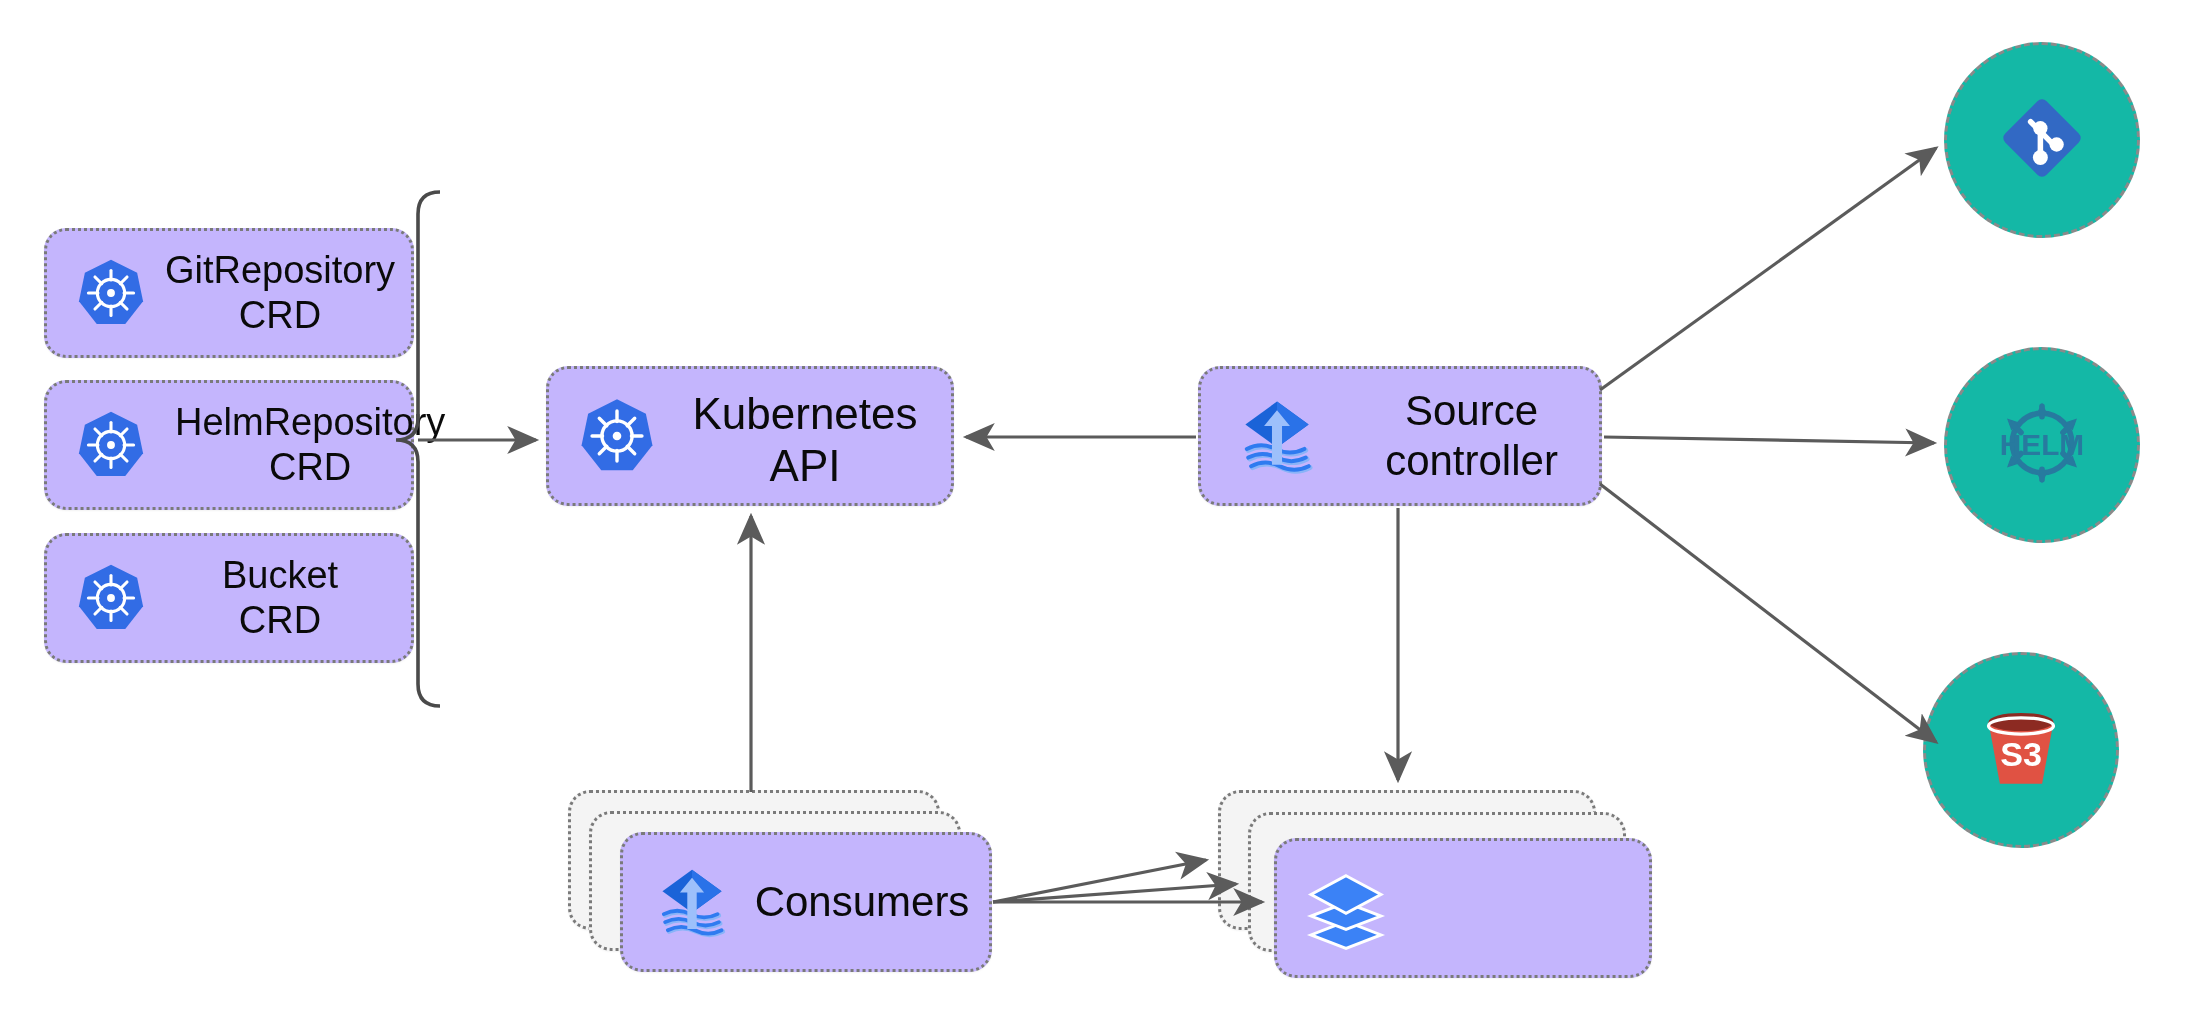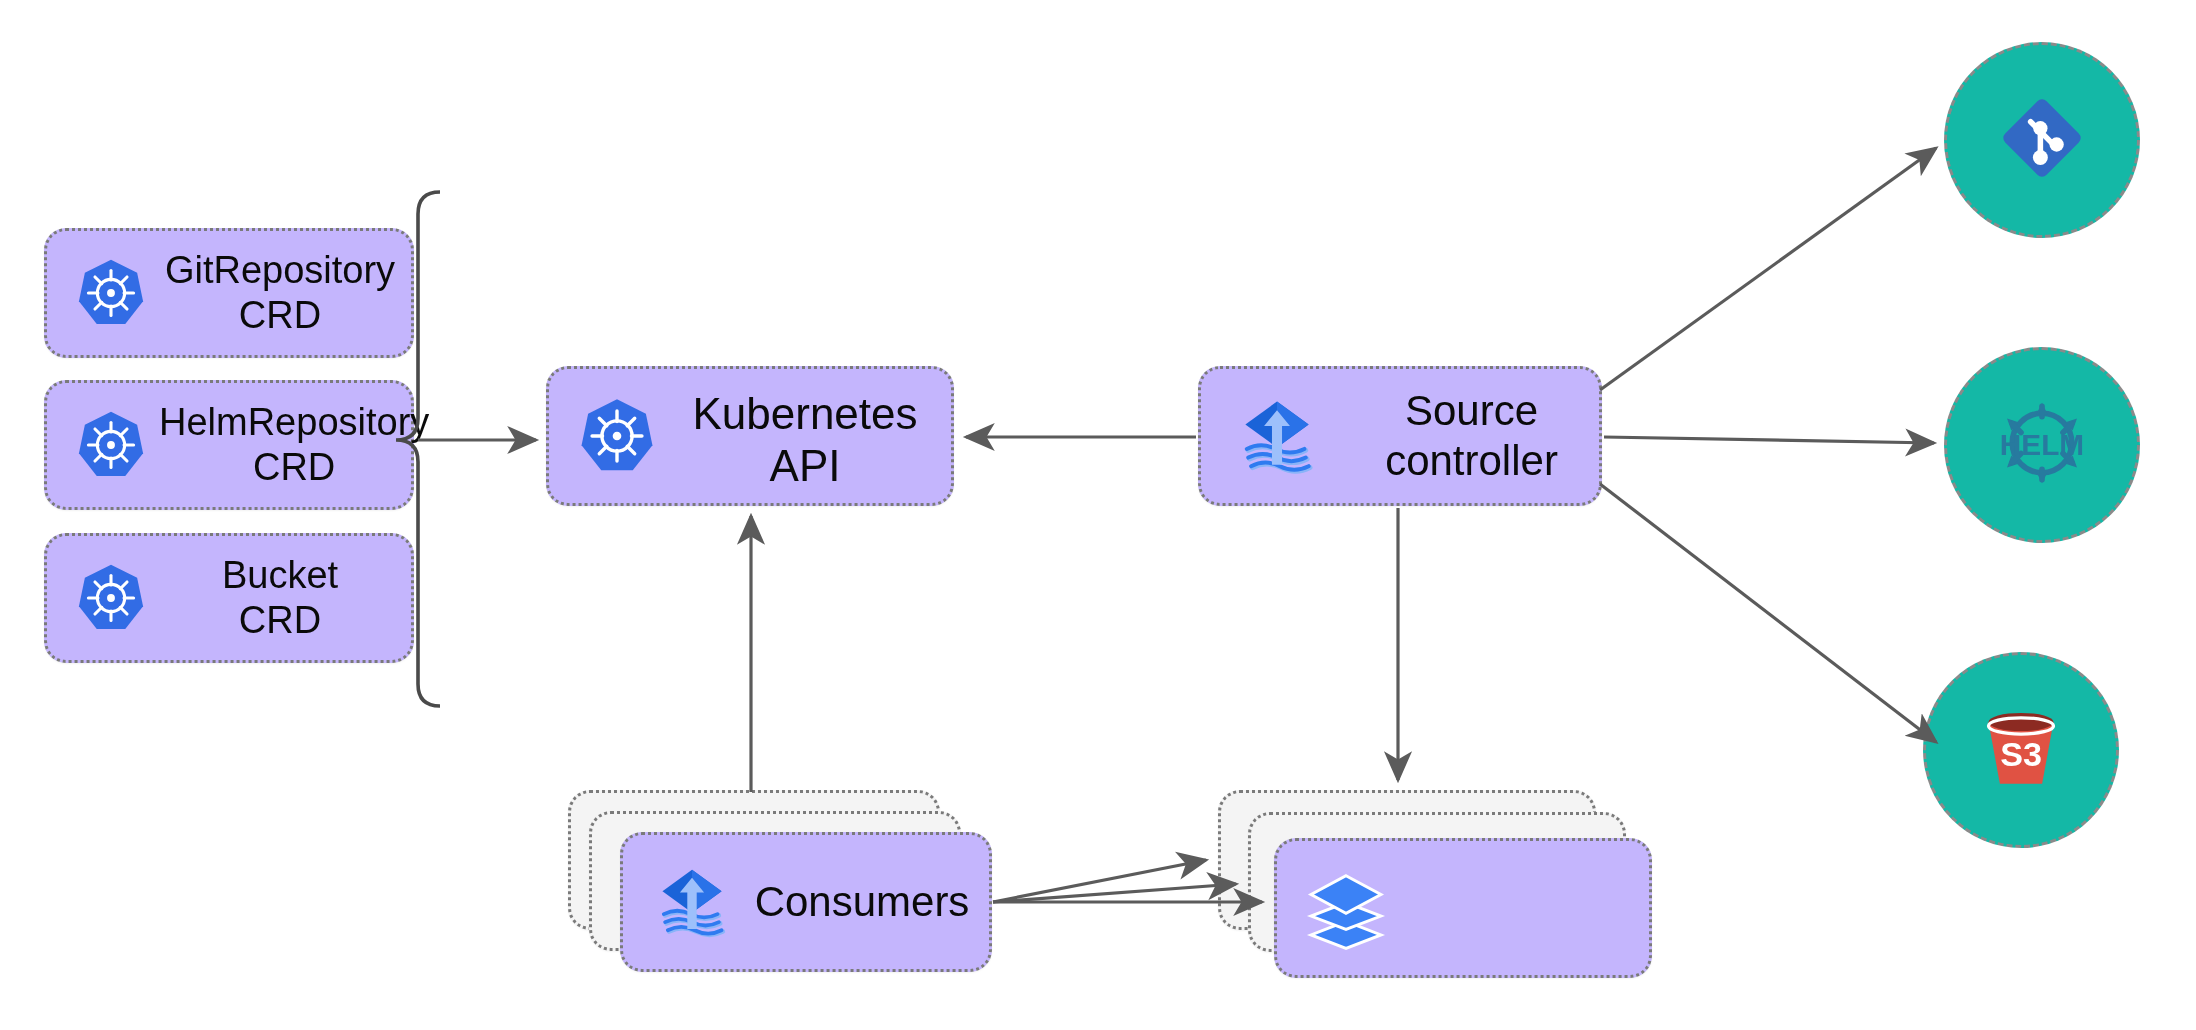--- a/index.html
+++ b/index.html
@@ -69,21 +69,21 @@
           <line x1="18.5" y1="18.5" x2="24.2" y2="24.2"></line>
           <line x1="39.8" y1="39.8" x2="45.5" y2="45.5"></line>
           <line x1="45.5" y1="18.5" x2="39.8" y2="24.2"></line>
           <line x1="24.2" y1="39.8" x2="18.5" y2="45.5"></line>
         </g>
       </svg>
     </span>
     <span class="nlabel"><span>GitRepository</span><br><span>CRD</span></span>
   </div>
 
-  <div class="node crd-box" style="left:44px;  top:380px;">
+  <div class="node crd-box" style="left:44px;  top:380px;gap:16px;">
     <span class="nicon">
       <svg width="76" height="76" viewBox="0 0 64 64">
         <polygon points="32,4 54,15 59,39 44,58 20,58 5,39 10,15" fill="#326ce5"></polygon>
         <g fill="none" stroke="#ffffff" stroke-width="2.6" stroke-linecap="round">
           <circle cx="32" cy="32" r="11.5"></circle>
           <circle cx="32" cy="32" r="3.3" fill="#ffffff" stroke="none"></circle>
           <line x1="32" y1="13" x2="32" y2="21"></line>
             <line x1="32" y1="43" x2="32" y2="51"></line>
           <line x1="13" y1="32" x2="21" y2="32"></line>
             <line x1="43" y1="32" x2="51" y2="32"></line>

